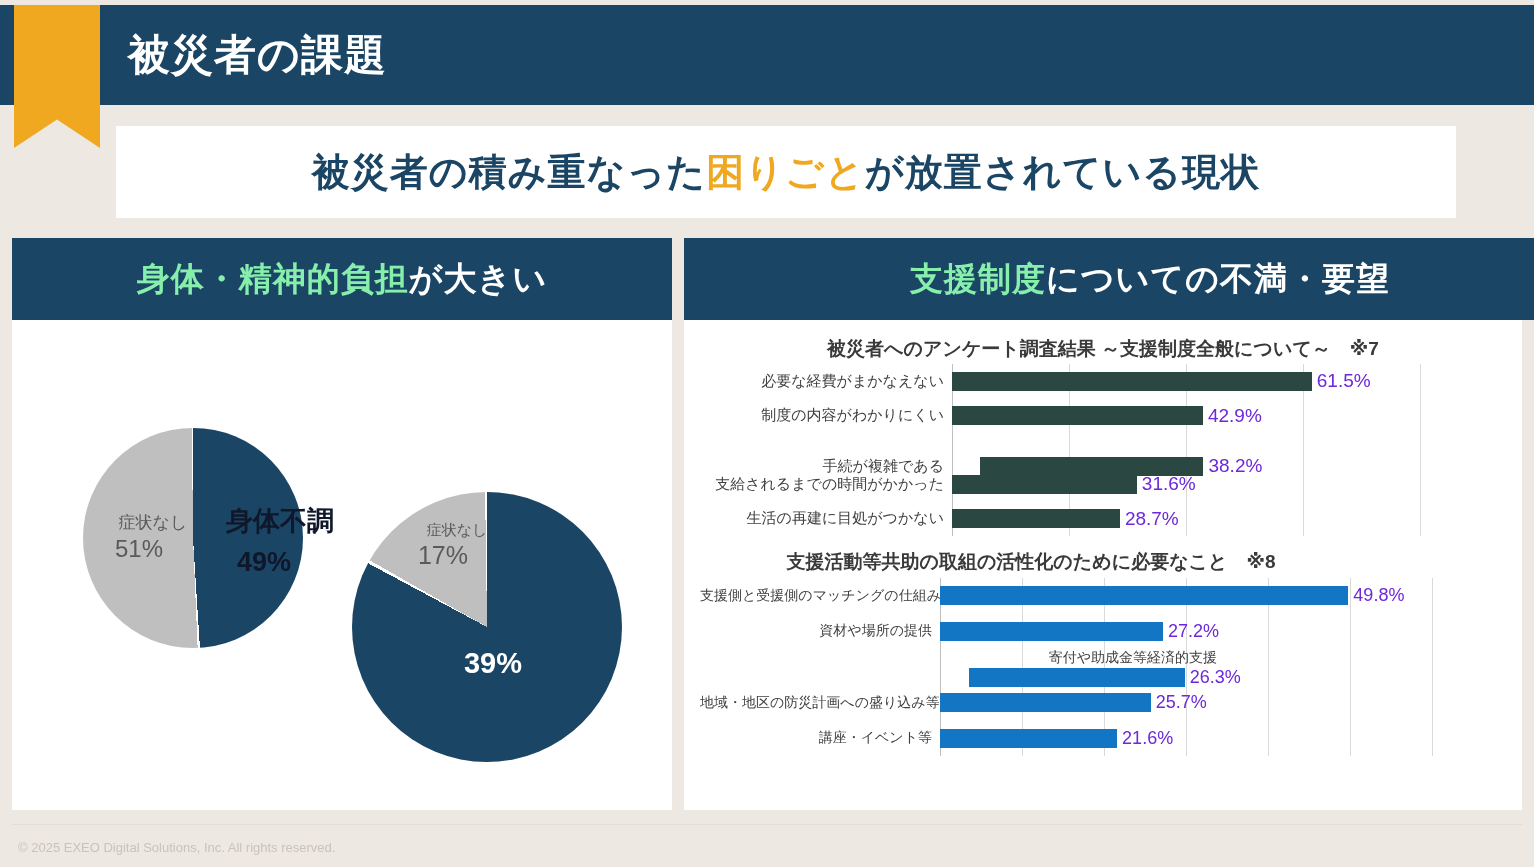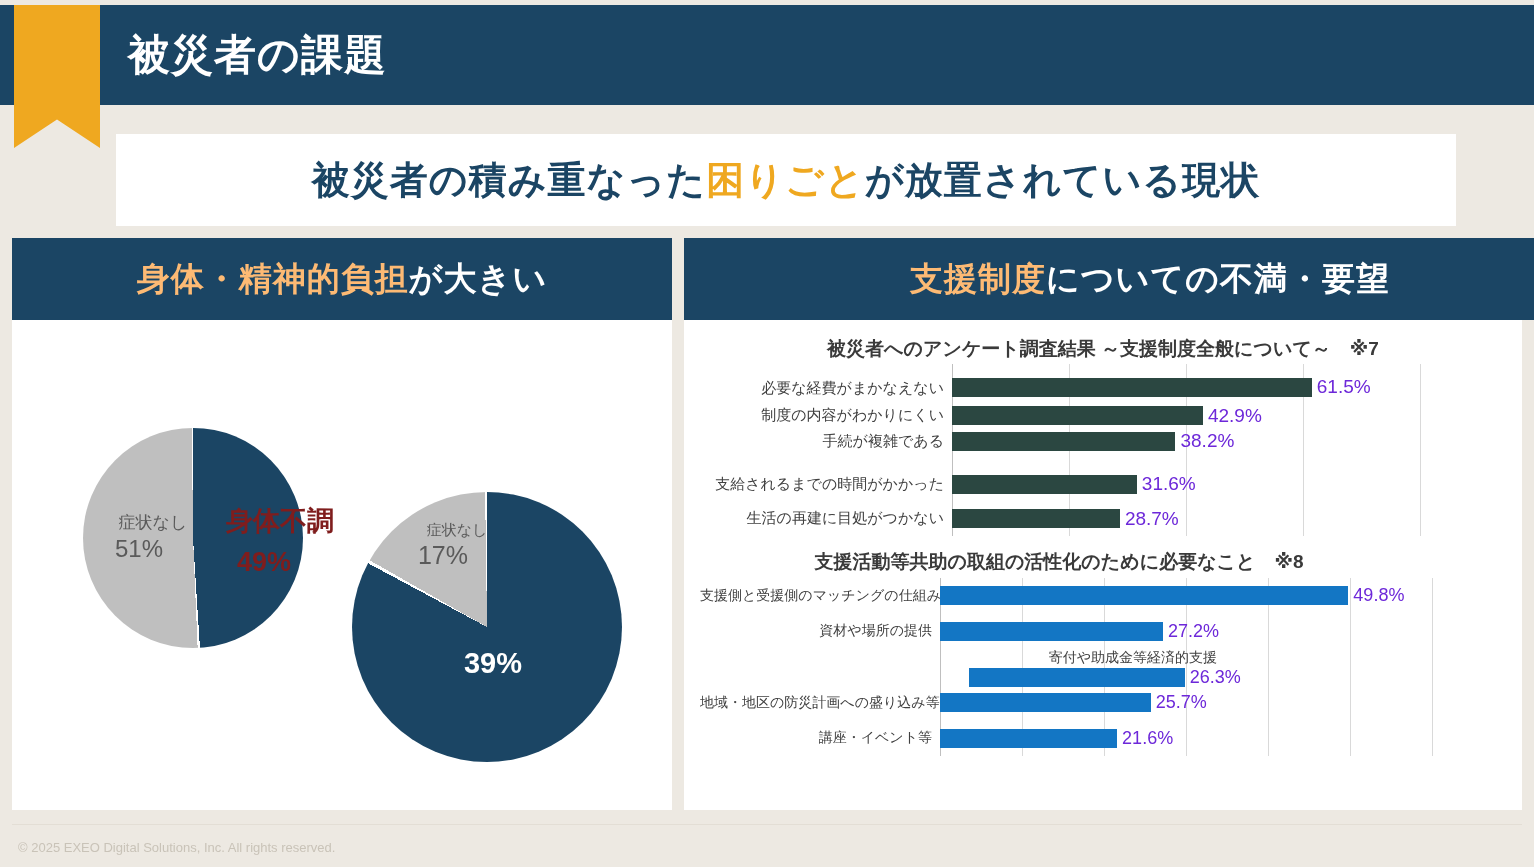--- a/index.html
+++ b/index.html
@@ -24,41 +24,41 @@
   }
   .header-title{
     position:absolute;left:128px;top:5px;height:100px;
     display:flex;align-items:center;
     color:#FFFFFF;font-size:42px;font-weight:bold;letter-spacing:1px;
     z-index:5;white-space:nowrap;
   }
 
   
   .subtitle-box{
-    position:absolute;left:116px;top:134px;width:1340px;height:92px;
+    position:absolute;left:116px;top:126px;width:1340px;height:92px;
     background:#FFFFFF;
     display:flex;align-items:center;justify-content:center;
   }
   .subtitle-text{
     font-size:38px;font-weight:bold;color:#1B4564;letter-spacing:1px;
     white-space:nowrap;
   }
   .subtitle-text .hl{color:#EFA820;}
 
   
   .panel{position:absolute;background:#FFFFFF;}
   .panel-head{
     position:absolute;background:#1B4564;
     display:flex;align-items:center;justify-content:center;
   }
   .panel-head-text{
     font-size:33px;font-weight:bold;color:#FFFFFF;white-space:nowrap;
     letter-spacing:1px;
   }
-  .panel-head-text .hl{color:#fdba74;}
+  .panel-head-text .hl{color:#86efac;}
 
   #panel-left-head{left:12px;top:238px;width:660px;height:82px;}
   #panel-left-body{left:12px;top:320px;width:660px;height:490px;}
   #panel-right-head{left:684px;top:238px;width:932px;height:82px;}
   #panel-right-body{left:684px;top:320px;width:838px;height:490px;}
 
   
   .pie-title{
     position:absolute;left:12px;top:338px;width:660px;
     text-align:center;font-size:20px;font-weight:bold;color:#4A4A4A;
@@ -70,38 +70,38 @@
   #pie2{left:352px;top:492px;width:270px;height:270px;
     background:conic-gradient(from 0deg,#1B4564 0deg 298.2deg,#FFFFFF 298.2deg 299.6deg,#BFBFBF 299.6deg 359.2deg,#FFFFFF 359.2deg 360deg);}
 
   .pie-lbl{position:absolute;text-align:center;white-space:nowrap;line-height:1.28;}
   .pie-lbl .nm{display:block;padding-left:28px;}
   .pie-lbl .pc{display:block;}
 
   #p1-gray{left:84px;top:512px;width:110px;color:#5A5A5A;}
   #p1-gray .nm{font-size:17px;}
   #p1-gray .pc{font-size:24px;}
-  #p1-navy{left:198px;top:504px;width:132px;color:#7f1d1d;}
+  #p1-navy{left:198px;top:504px;width:132px;color:#0f172a;}
   #p1-navy .nm{font-size:27px;font-weight:bold;}
   #p1-navy .pc{font-size:27px;font-weight:bold;margin-top:6px;}
 
   #p2-gray{left:398px;top:520px;width:90px;color:#5A5A5A;}
   #p2-gray .nm{font-size:15px;}
   #p2-gray .pc{font-size:25px;}
   #p2-navy{left:368px;top:637px;width:250px;color:#FFFFFF;}
   #p2-navy .nm{font-size:29px;font-weight:bold;}
   #p2-navy .pc{font-size:29px;font-weight:bold;margin-top:8px;}
 
   
   .bar-title{
     position:absolute;text-align:center;font-size:19px;font-weight:bold;
     color:#3A3A3A;white-space:nowrap;
   }
   #bar-title-1{left:684px;top:336px;width:838px;}
-  #bar-title-2{left:684px;top:549px;width:678px;padding-left:36px;}
+  #bar-title-2{left:656px;top:549px;width:678px;padding-left:36px;}
 
   .chart{position:absolute;}
   #chart1{left:700px;top:364px;width:810px;height:172px;}
   #chart2{left:700px;top:578px;width:810px;height:178px;}
 
   .grid{position:absolute;top:0;bottom:0;width:1px;background:#D9D9D9;}
   .axis{position:absolute;top:0;bottom:0;width:1px;background:#BFBFBF;}
 
   .brow{position:absolute;left:0;right:0;display:flex;align-items:center;}
   .blabel{
@@ -178,35 +178,35 @@
   </div>
   <div class="panel" id="panel-right-body"></div>
 
   <div class="bar-title" id="bar-title-1">被災者へのアンケート調査結果 ～支援制度全般について～　※7</div>
   <div class="chart" id="chart1">
       <div class="axis" style="left: 252px;"></div>
       <div class="grid" style="left: 369px;"></div>
       <div class="grid" style="left: 486px;"></div>
       <div class="grid" style="left: 603px;"></div>
       <div class="grid" style="left: 720px;"></div>
-      <div class="brow" style="top: 0px; height: 34.4px; align-items: flex-end;">
+      <div class="brow" style="top: 0px; height: 34.4px;">
         <div class="blabel">必要な経費がまかなえない</div>
         <div class="bwrap">
           <div class="bar" style="width: 359.775px;"></div>
           <div class="bval">61.5%</div>
         </div>
       </div>
       <div class="brow" style="top: 34.4px; height: 34.4px;">
         <div class="blabel">制度の内容がわかりにくい</div>
         <div class="bwrap">
           <div class="bar" style="width: 250.965px;"></div>
           <div class="bval">42.9%</div>
         </div>
       </div>
-      <div class="brow" style="top: 60px; height: 34.4px;">
+      <div class="brow" style="top: 85px; height: 34.4px; gap: 28px;">
         <div class="blabel">手続が複雑である</div>
         <div class="bwrap">
           <div class="bar" style="width: 223.47px;"></div>
           <div class="bval">38.2%</div>
         </div>
       </div>
       <div class="brow" style="top: 103.2px; height: 34.4px;">
         <div class="blabel">支給されるまでの時間がかかった</div>
         <div class="bwrap">
           <div class="bar" style="width: 184.86px;"></div>

